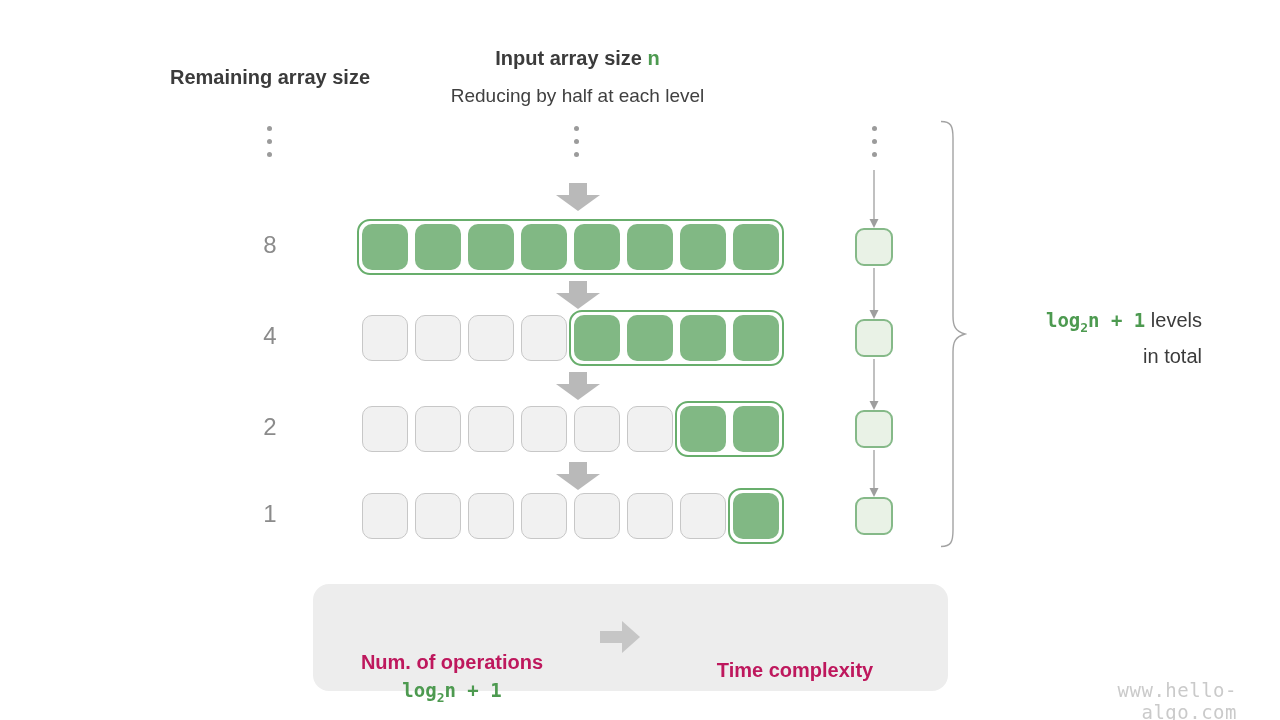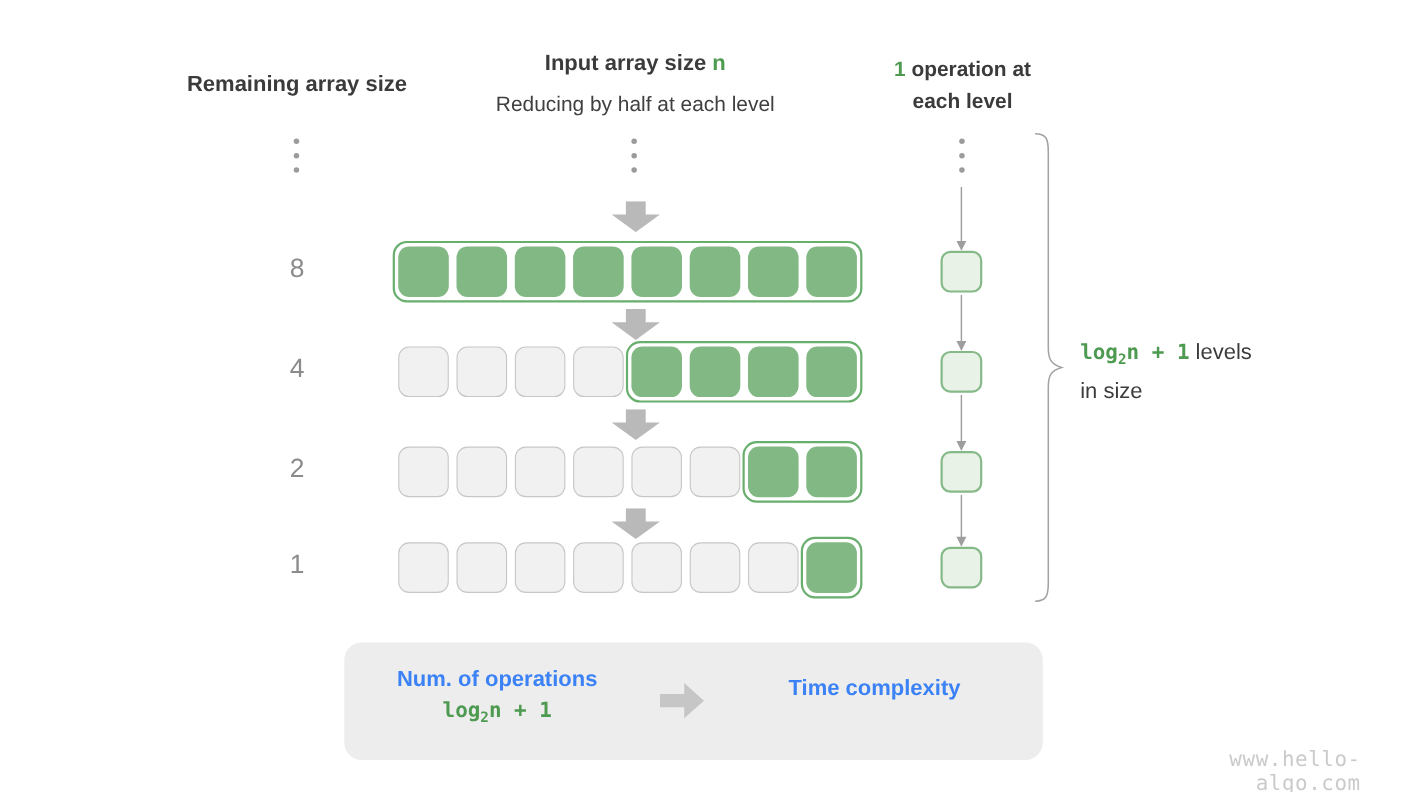--- a/index.html
+++ b/index.html
@@ -20,46 +20,45 @@
   .cell{width:46px;height:46px;border-radius:10px;box-sizing:border-box;flex:0 0 auto;}
   .cell.gray{background:#f1f1f1;border:1.5px solid #c7c7c7;}
   .cell.green{background:#81b884;}
   .green-group{display:flex;gap:7px;padding:3px;border:2px solid #68ae6c;border-radius:13px;
     background:#ffffff;margin:-5px;flex:0 0 auto;}
   .row-label{width:60px;text-align:center;font-size:24px;color:#8b8b8b;line-height:28px;}
   
   .op-square{width:38px;height:38px;border-radius:9px;box-sizing:border-box;
     background:#e9f2e6;border:2px solid #85b988;}
   
-  .brace-text{width:220px;text-align:left;font-size:20px;line-height:29px;color:#3b3b3b;}
+  .brace-text{width:220px;text-align:right;font-size:20px;line-height:29px;color:#3b3b3b;}
   .mono-green{font-family:"DejaVu Sans Mono",monospace;font-weight:bold;font-size:19px;color:#4d9a50;}
   .mono-green sub{font-size:13px;}
   
   .summary-box{left:313px;top:584px;width:635px;height:107px;border-radius:16px;background:#ededed;}
   .sum-col{text-align:center;}
-  .sum-title{font-weight:bold;font-size:20px;color:#3b82f6;line-height:24px;}
+  .sum-title{font-weight:bold;font-size:20px;color:#be185d;line-height:24px;margin-top:44px;}
   .sum-val{margin-top:4px;font-size:19px;line-height:24px;}
   .teal-bold{font-weight:bold;font-size:20px;color:#2e8077;}
   .mono-teal{font-family:"DejaVu Sans Mono",monospace;font-weight:bold;font-size:19px;color:#2e8077;}
   
   .watermark{font-family:"DejaVu Sans Mono",monospace;font-size:19px;color:#cacaca;
     width:180px;text-align:right;letter-spacing:0.5px;}
 </style>
 </head>
 <body>
 
 <div id="canvas">
 
   <div class="abs hdr" style="left:120px;top:63px;width:300px;">Remaining array size</div>
 
   <div class="abs hdr" style="left:400px;top:44px;width:355px;"><span>Input array size </span><span class="green-t">n</span></div>
 
   <div class="abs hdr-sub" style="left:380px;top:82px;width:395px;">Reducing by half at each level</div>
 
-  <div class="abs hdr" style="left:780px;top:49px;width:190px;font-size:19px;line-height:29px;"><span class="green-t">1</span><span> operation at</span><br><span>each level</span></div>
 
   <div class="abs dots" style="left:267px;top:126px;">
     <div class="dot"></div>
     <div class="dot"></div>
     <div class="dot"></div>
   </div>
   <div class="abs dots" style="left:574px;top:126px;">
     <div class="dot"></div>
     <div class="dot"></div>
     <div class="dot"></div>
@@ -68,21 +67,21 @@
     <div class="dot"></div>
     <div class="dot"></div>
     <div class="dot"></div>
   </div>
 
   <svg class="abs" style="left:938px;top:120px;" width="30" height="428" viewBox="0 0 30 428">
     <path d="M3,1.5 C13,1.5 15,6 15,18 L15,196 C15,206 17,211 27,214 C17,217 15,222 15,232 L15,410 C15,422 13,426.5 3,426.5" fill="none" stroke="#a3a3a3" stroke-width="1.4"></path>
   </svg>
 
   <div class="abs brace-text" style="left:982px;top:306px;">
-    <span class="mono-green"><span>log</span><sub>2</sub><span>n + 1</span></span><span> levels</span><br><span>in size</span>
+    <span class="mono-green"><span>log</span><sub>2</sub><span>n + 1</span></span><span> levels</span><br><span>in total</span>
   </div>
 
   <div class="abs summary-box"></div>
 
   <div class="abs sum-col" style="left:327px;top:606px;width:250px;">
     <div class="sum-title">Num. of operations</div>
     <div class="sum-val"><span class="mono-green"><span>log</span><sub>2</sub><span>n + 1</span></span></div>
   </div>
 
   <svg class="abs" style="left:600px;top:621px;" width="40" height="32" viewBox="0 0 40 32">

